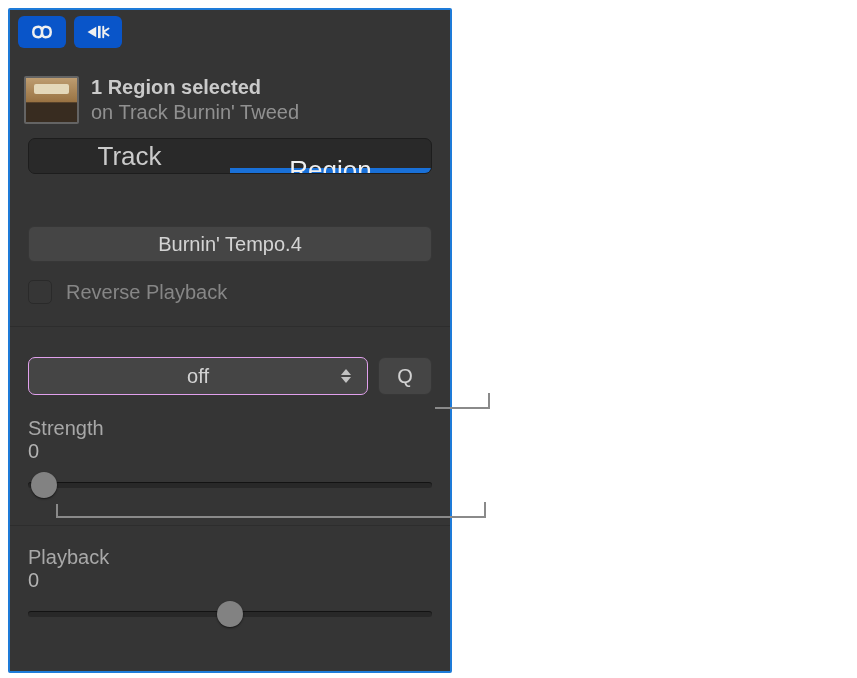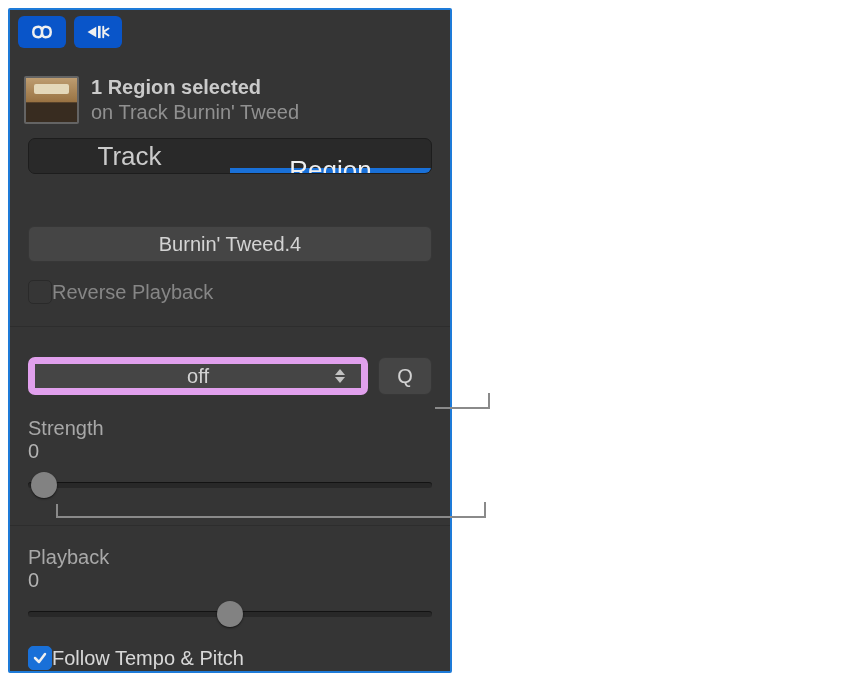--- a/index.html
+++ b/index.html
@@ -76,21 +76,21 @@
   .region-name {
     margin-top: 52px;
     height: 36px;
     background: #4a4a4a;
     border-radius: 6px;
     display:flex; align-items:center; justify-content:center;
     color: #e1e1e1; font-size: 20px;
     border:1px solid #3b3b3b;
   }
 
-  .check-row { display:flex; align-items:center; gap:0; margin-top:18px; }
+  .check-row { display:flex; align-items:center; gap:14px; margin-top:18px; }
   .macos-check {
     width:24px; height:24px; border-radius:5px;
     border:1px solid #2d2d2d; background:#3a3a3a;
     display:flex; align-items:center; justify-content:center;
     cursor:pointer;
   }
   .macos-check.checked { background:#1b78e6; border-color:#1b78e6; }
   .macos-check svg { width:16px; height:16px; display:none; }
   .macos-check.checked svg { display:block; }
   .check-label { color:#8f8f8f; font-size:20px; }
@@ -100,21 +100,21 @@
 
   .label-row { display:flex; justify-content:space-between; align-items:baseline;flex-direction:column; }
   .param-label { color:#b3b3b3; font-size:20px; }
   .param-value { color:#bfbfbf; font-size:20px; }
 
   .tq-row { display:flex; gap:10px; margin-top:10px; align-items:center; }
   .popup {
     flex:1; height:38px; background:#4a4a4a; border-radius:7px;
     display:flex; align-items:center; justify-content:center;
     color:#e0e0e0; font-size:20px; position:relative; cursor:pointer;
-    border:7px solid #f0abfc;
+    border:1px solid #f0abfc;
   }
   .popup .stepper {
     position:absolute; right:10px; top:0; bottom:0; width:16px;
     display:flex; flex-direction:column; justify-content:center; gap:2px;
   }
   .popup .stepper .tri { width:0;height:0;border-left:5px solid transparent;border-right:5px solid transparent; }
   .popup .stepper .up { border-bottom:6px solid #cfcfcf; }
   .popup .stepper .dn { border-top:6px solid #cfcfcf; }
   .q-btn {
     width:54px; height:38px; background:#4a4a4a; border-radius:7px;
@@ -171,21 +171,21 @@
       <div class="sub">on Track Burnin' Tweed</div>
     </div>
   </div>
 
   <div class="segmented">
     <div class="seg off">Track</div>
     <div class="seg on">Region</div>
   </div>
 
   <div class="section">
-    <div class="region-name">Burnin' Tweed.4</div>
+    <div class="region-name">Burnin' Tempo.4</div>
 
     <div class="check-row">
       <div class="macos-check">
         
       </div>
       <div class="check-label">Reverse Playback</div>
     </div>
   </div>
 
   <div class="hr"></div>
@@ -217,28 +217,20 @@
   <div class="section" style="padding-top:20px;">
     <div class="label-row">
       <div class="param-label">Playback</div>
       <div class="param-value">0</div>
     </div>
     <div class="slider">
       <div class="track"></div>
       <div class="thumb" style="left:50%;"></div>
     </div>
 
-    <div class="check-row" style="margin-top:18px;">
-      <div class="macos-check checked">
-        <svg viewBox="0 0 16 16">
-            <path d="M3 8 L7 12 L13 4" stroke="white" stroke-width="2.5" fill="none" stroke-linecap="round" stroke-linejoin="round"></path>
-          </svg>
-      </div>
-      <div class="check-label bright">Follow Tempo &amp; Pitch</div>
-    </div>
   </div>
 
 </div>
 
 <div class="callout c1h"></div>
 <div class="callout c1v"></div>
 <div class="callout c2v"></div>
 <div class="callout c2h"></div>
 <div class="callout c2r"></div>
 

